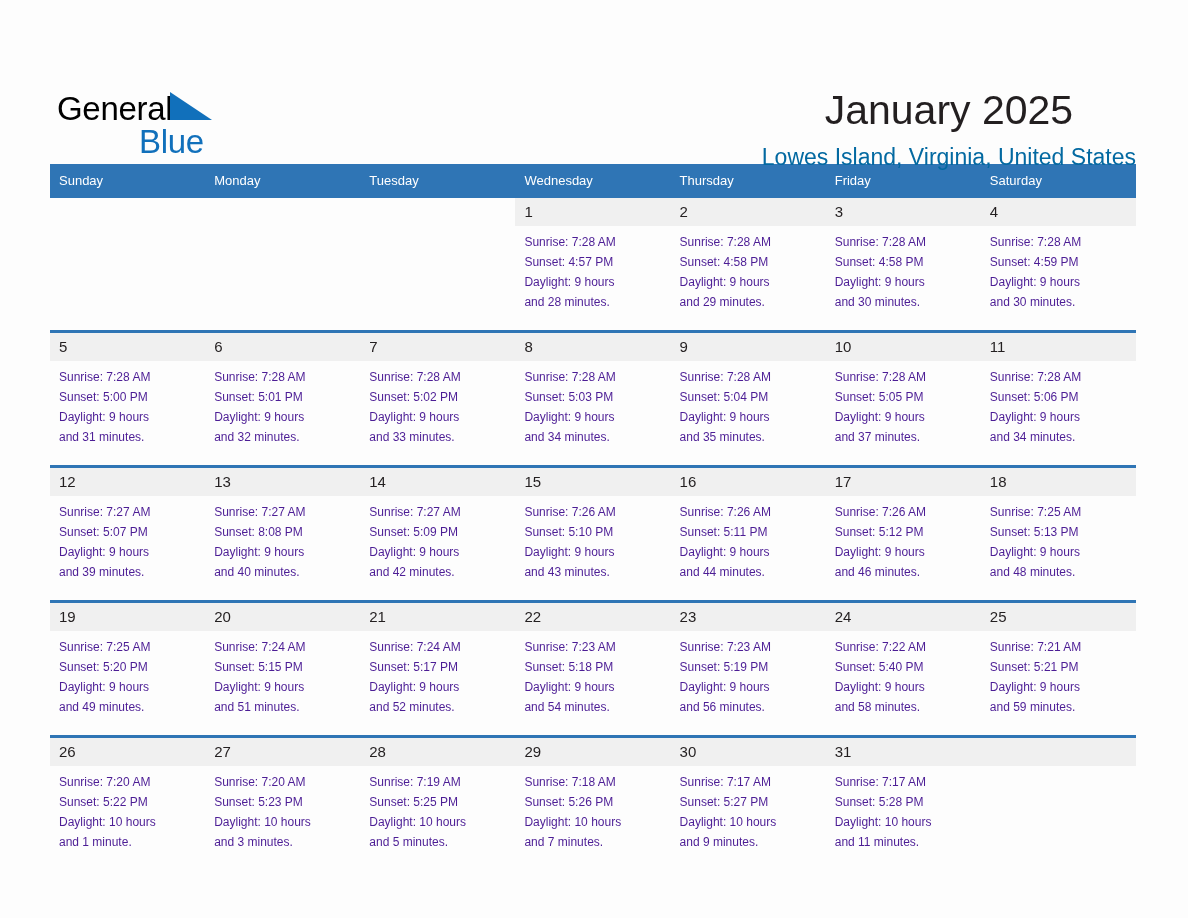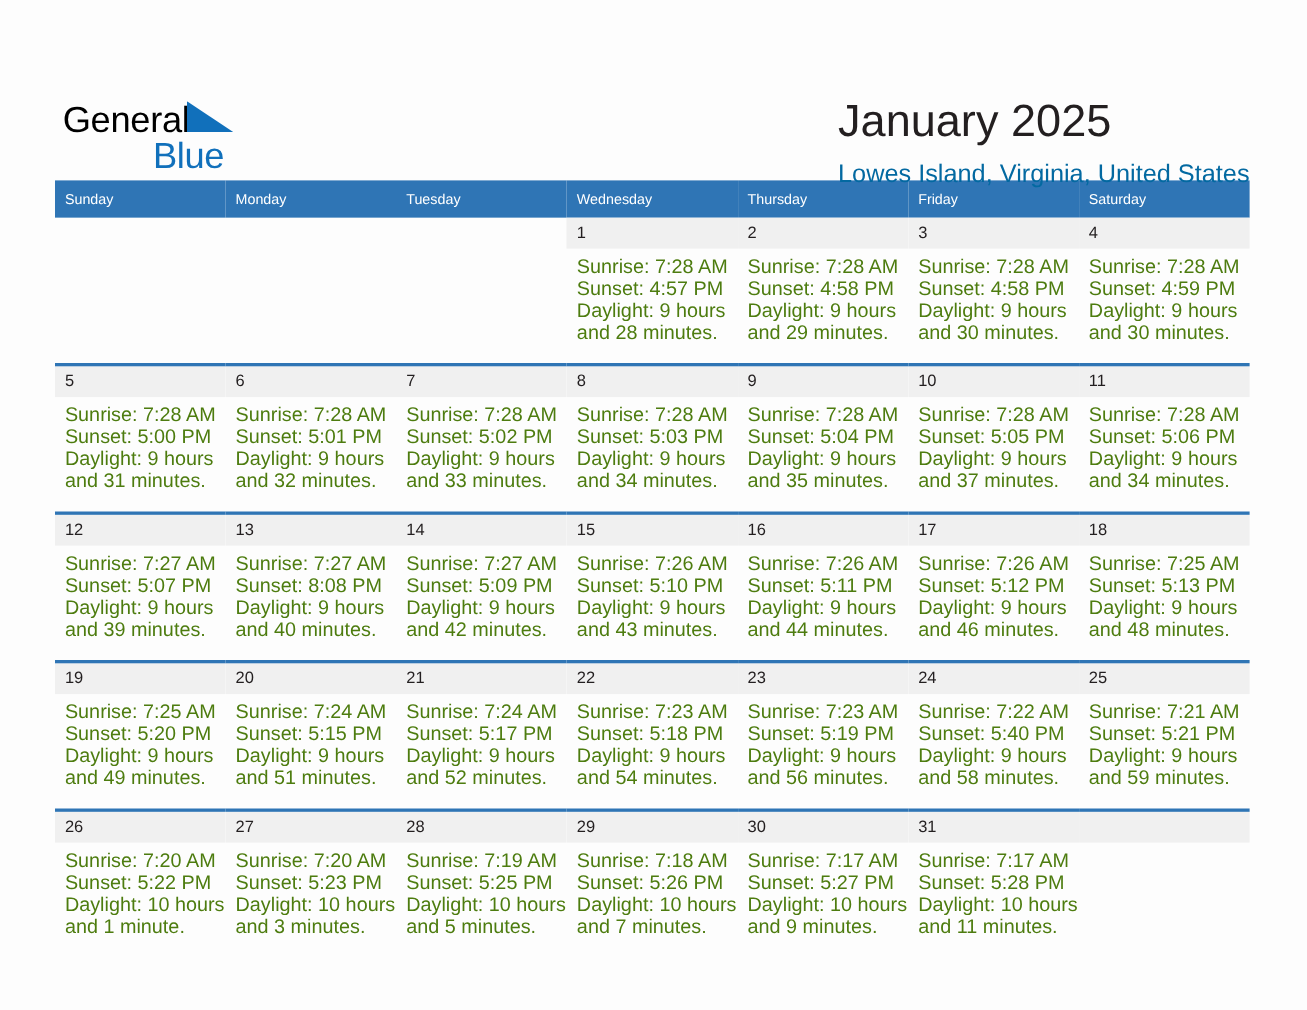--- a/index.html
+++ b/index.html
@@ -63,21 +63,21 @@
   .logo-blue {
     font-size: 33px;
     letter-spacing: -0.3px;
     color: #1170bb;
   }
 
   .title-block {
     position: absolute;
     right: 2px;
     top: 42px;
-    text-align: left;
+    text-align: center;
   }
   .cal-title {
     font-size: 41px;
     font-weight: normal;
     color: #231f20;
     line-height: 48px;
     letter-spacing: 0px;
   }
   .cal-subtitle {
     font-size: 23px;
@@ -121,23 +121,23 @@
     color: #231f20;
     padding: 5px 0 6px 9px;
     line-height: 17px;
     min-height: 17px;
   }
   .daynum.empty {
     color: transparent;
   }
   .dayinfo {
     padding: 6px 9px 0 9px;
-    font-size: 18px;
+    font-size: 12px;
     line-height: 20px;
-    color: #4d7c0f;
+    color: #4c1d95;
   }
   .dayinfo div {
     white-space: nowrap;
   }
   .cell-blank .daynum {
     background: #f0f0f0;
   }
   .cell-void {
     background: #fdfdfd;
     border-top: none !important;

